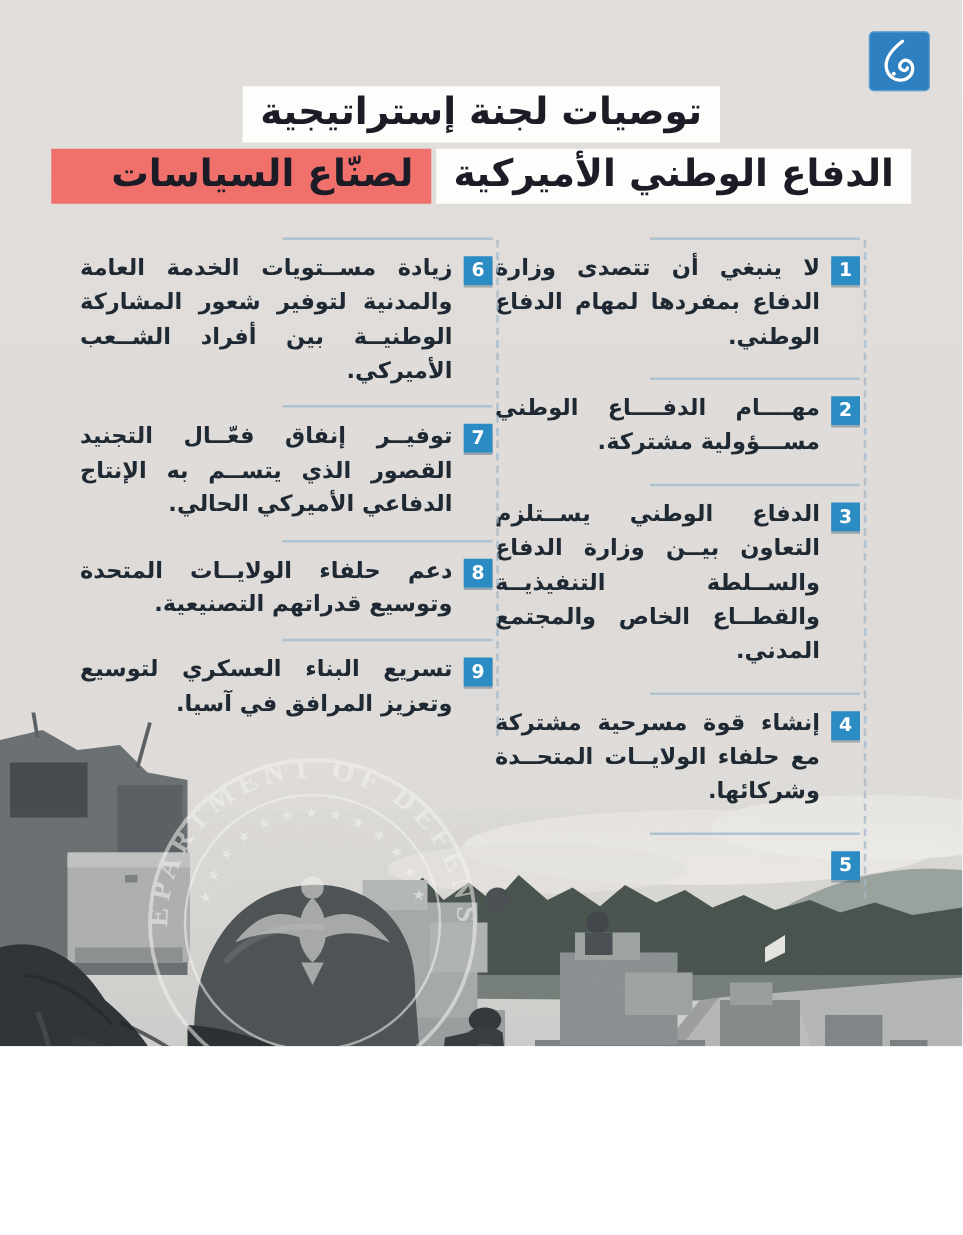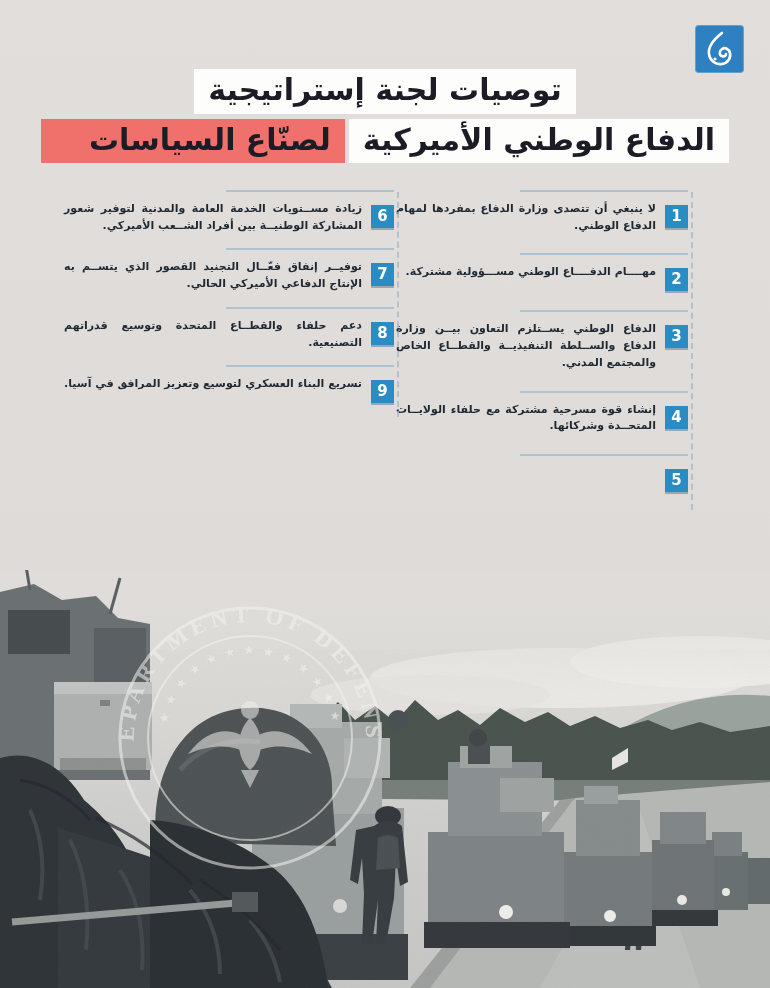--- a/index.html
+++ b/index.html
@@ -1,18 +1,18 @@
 <!DOCTYPE html>
 <html lang="ar"><head>
 <meta charset="utf-8">
 <style>
   html,body{margin:0;padding:0;}
   body{font-family:"DejaVu Sans",sans-serif;}
   #page{
-    position:relative;width:770px;height:988px;overflow:hidden;
+    position:relative;width:770px;height:837px;overflow:hidden;
     background:linear-gradient(180deg,#e1dedb 0%,#dedbd8 55%,#dcdad7 100%);
   }
   
   .logo{
     position:absolute;top:25px;right:26px;width:49px;height:48px;
     background:#2e80c0;border-radius:4px;display:flex;align-items:center;justify-content:center;
     box-shadow:0 0 0 1px rgba(255,255,255,.25) inset;
   }
   
   .title{
@@ -31,21 +31,21 @@
   .divider{height:2px;background:#aec2d0;width:168px;margin-left:auto;margin-bottom:9px;}
   .item{margin-bottom:19px;}
   .col-left .item{margin-bottom:14px;}
   .row{display:flex;direction:rtl;gap:9px;align-items:flex-start;}
   .badge{
     flex:0 0 23px;height:23px;margin-top:4px;background:#2b8cc4;color:#ffffff;
     font-weight:bold;font-size:15px;line-height:23px;text-align:center;
     box-shadow:0 2px 0 rgba(25,70,100,.35);
   }
   .txt{
-    margin:0;font-size:11px;font-weight:bold;line-height:1.52;color:#1f2933;
+    margin:0;font-size:18px;font-weight:bold;line-height:1.52;color:#1f2933;
     text-align:justify;direction:rtl;
   }
   
   .photo{position:absolute;left:0;top:570px;width:770px;height:418px;z-index:1;}
   .seal{position:absolute;left:100px;top:588px;width:300px;height:300px;z-index:2;opacity:.55;}
 </style>
 </head>
 <body>
 
 <div id="page">
@@ -125,21 +125,21 @@
       <div class="row">
         <span class="badge">7</span>
         <p class="txt">توفيــر إنفاق فعّــال التجنيد القصور الذي يتســم به الإنتاج الدفاعي الأميركي الحالي.</p>
       </div>
     </div>
 
     <div class="item">
       <div class="divider"></div>
       <div class="row">
         <span class="badge">8</span>
-        <p class="txt">دعم حلفاء والقطــاع المتحدة وتوسيع قدراتهم التصنيعية.</p>
+        <p class="txt">دعم حلفاء الولايــات المتحدة وتوسيع قدراتهم التصنيعية.</p>
       </div>
     </div>
 
     <div class="item">
       <div class="divider"></div>
       <div class="row">
         <span class="badge">9</span>
         <p class="txt">تسريع البناء العسكري لتوسيع وتعزيز المرافق في آسيا.</p>
       </div>
     </div>

